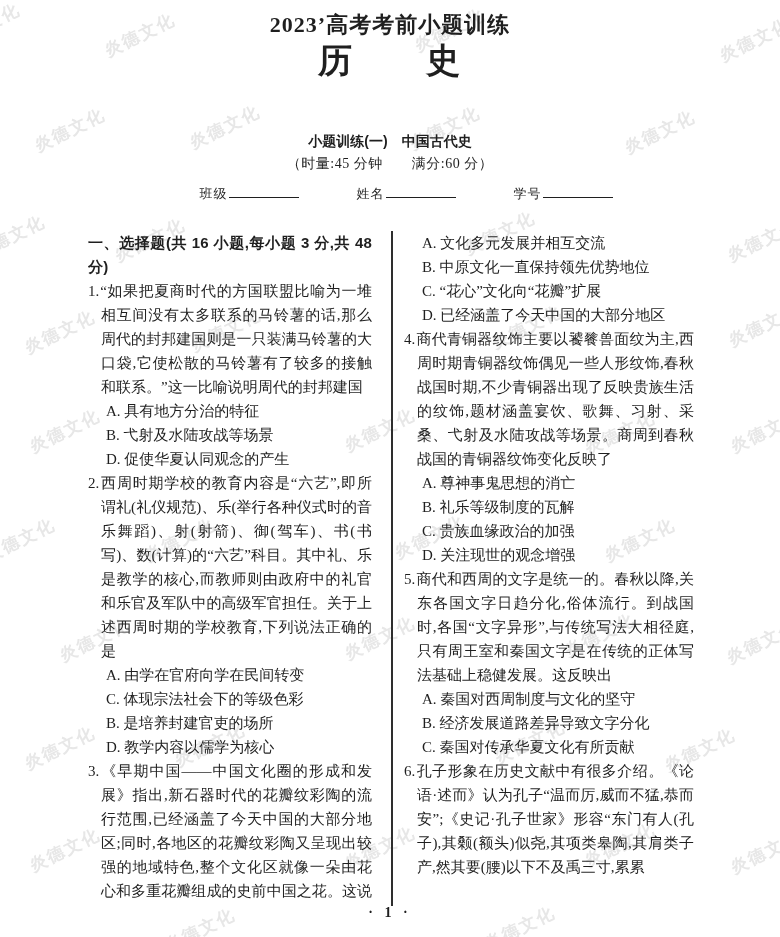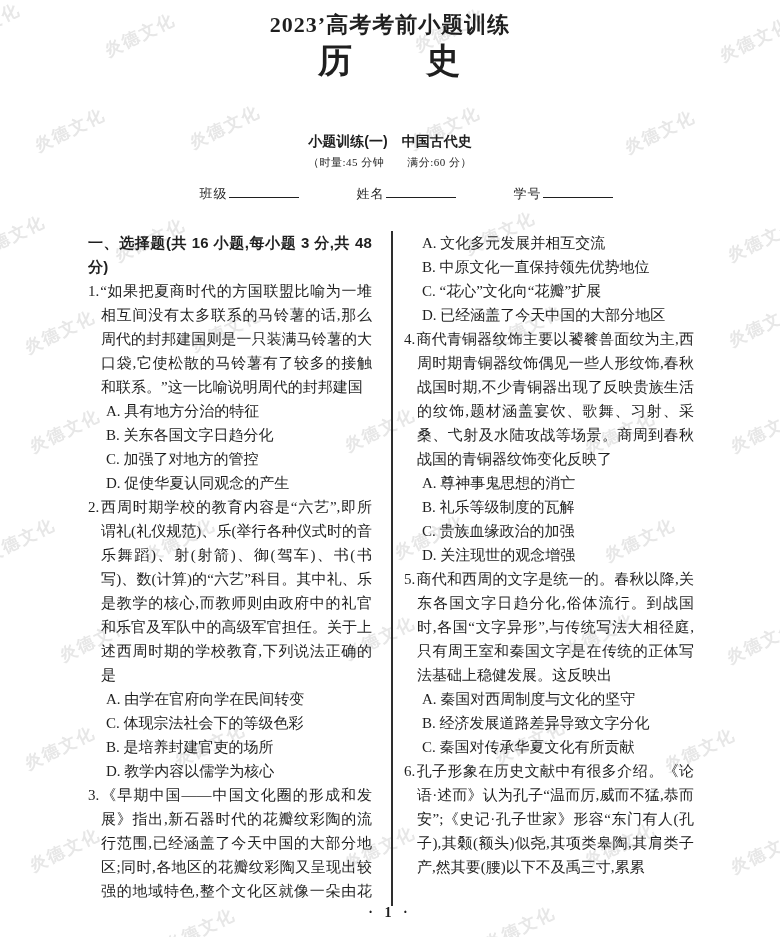--- a/index.html
+++ b/index.html
@@ -39,21 +39,21 @@
     position:absolute;left:0;right:0;top:38px;margin:0;
     font-size:34px;font-weight:bold;letter-spacing:2px;
   }
   .section-title{
     position:absolute;left:0;right:0;top:115px;margin:18px;
     font-size:14px;font-weight:bold;
     font-family:"Liberation Sans","DejaVu Sans",sans-serif;
   }
   .meta{
     position:absolute;left:0;right:0;top:155px;
-    font-size:11px;letter-spacing:.5px;
+    font-size:14px;letter-spacing:.5px;
   }
   .fields{
     position:absolute;left:0;right:0;top:184px;
     display:flex;justify-content:center;gap:26px;
     font-size:13px;
   }
   .field{white-space:nowrap;margin-left:32px;}
   .f-label{letter-spacing:1px;}
   .f-blank{
     display:inline-block;width:70px;height:13px;
@@ -144,22 +144,21 @@
         <span class="field"><span class="f-label">学号</span><span class="f-blank"></span></span>
       </div>
   </div>
 
   <div class="divider"></div>
 
   <div class="col col-left" id="col-left">
     <div class="sec-head">一、选择题(共 16 小题,每小题 3 分,共 48 分)</div>
   <div class="q-stem"><span class="q-num">1.</span>“如果把夏商时代的方国联盟比喻为一堆相互间没有太多联系的马铃薯的话,那么周代的封邦建国则是一只装满马铃薯的大口袋,它使松散的马铃薯有了较多的接触和联系。”这一比喻说明周代的封邦建国</div>
       <div class="q-option">A. 具有地方分治的特征</div>
-      <div class="q-option">B. 关东各国文字日趋分化</div>
-      <div class="q-option">C. 加强了对地方的管控</div>
+      <div class="q-option">B. 弋射及水陆攻战等场景</div>
       <div class="q-option">D. 促使华夏认同观念的产生</div>
       <div class="q-stem"><span class="q-num">2.</span>西周时期学校的教育内容是“六艺”,即所谓礼(礼仪规范)、乐(举行各种仪式时的音乐舞蹈)、射(射箭)、御(驾车)、书(书写)、数(计算)的“六艺”科目。其中礼、乐是教学的核心,而教师则由政府中的礼官和乐官及军队中的高级军官担任。关于上述西周时期的学校教育,下列说法正确的是</div>
       <div class="q-option">A. 由学在官府向学在民间转变</div>
       <div class="q-option">C. 体现宗法社会下的等级色彩</div>
       <div class="q-option">B. 是培养封建官吏的场所</div>
       <div class="q-option">D. 教学内容以儒学为核心</div>
       <div class="q-stem"><span class="q-num">3.</span>《早期中国——中国文化圈的形成和发展》指出,新石器时代的花瓣纹彩陶的流行范围,已经涵盖了今天中国的大部分地区;同时,各地区的花瓣纹彩陶又呈现出较强的地域特色,整个文化区就像一朵由花心和多重花瓣组成的史前中国之花。这说明早期中国</div>
     </div>
   <div class="col col-right" id="col-right">
       <div class="q-option">A. 文化多元发展并相互交流</div>

